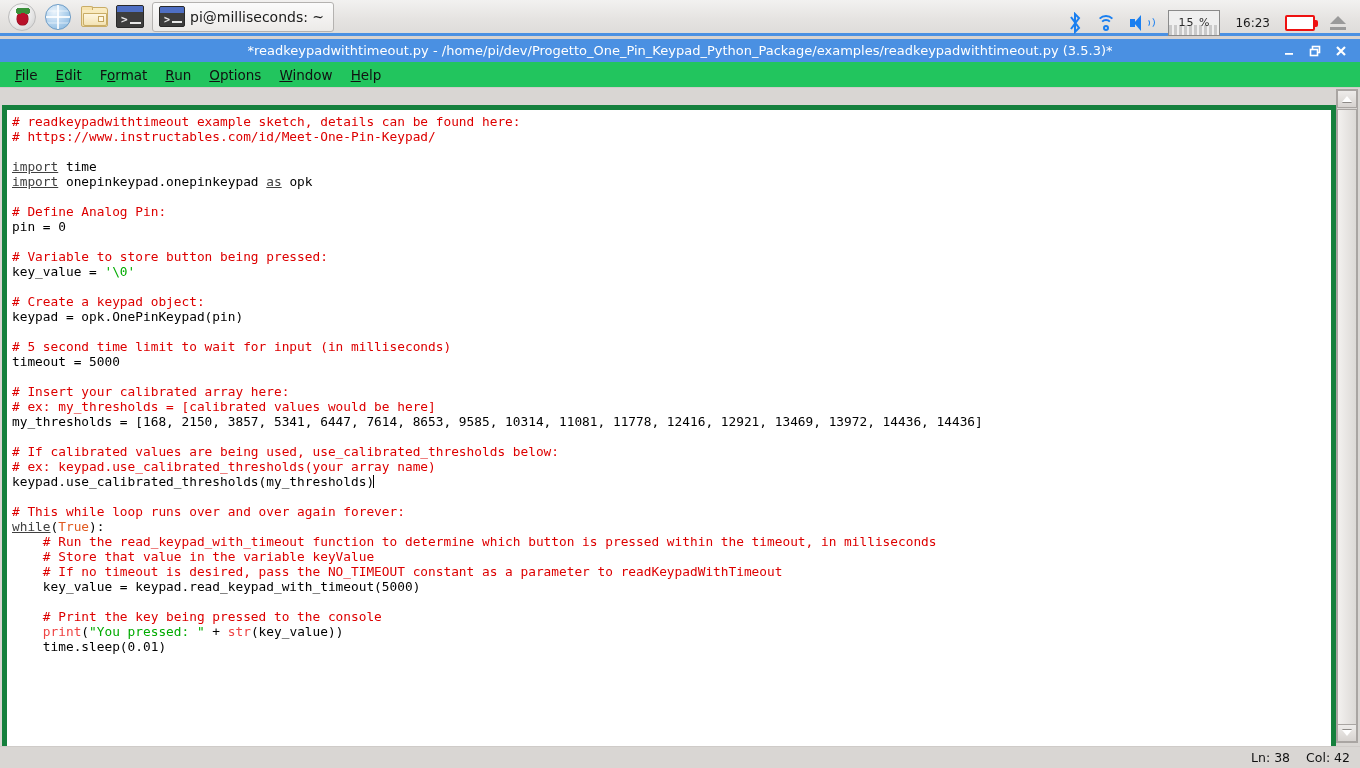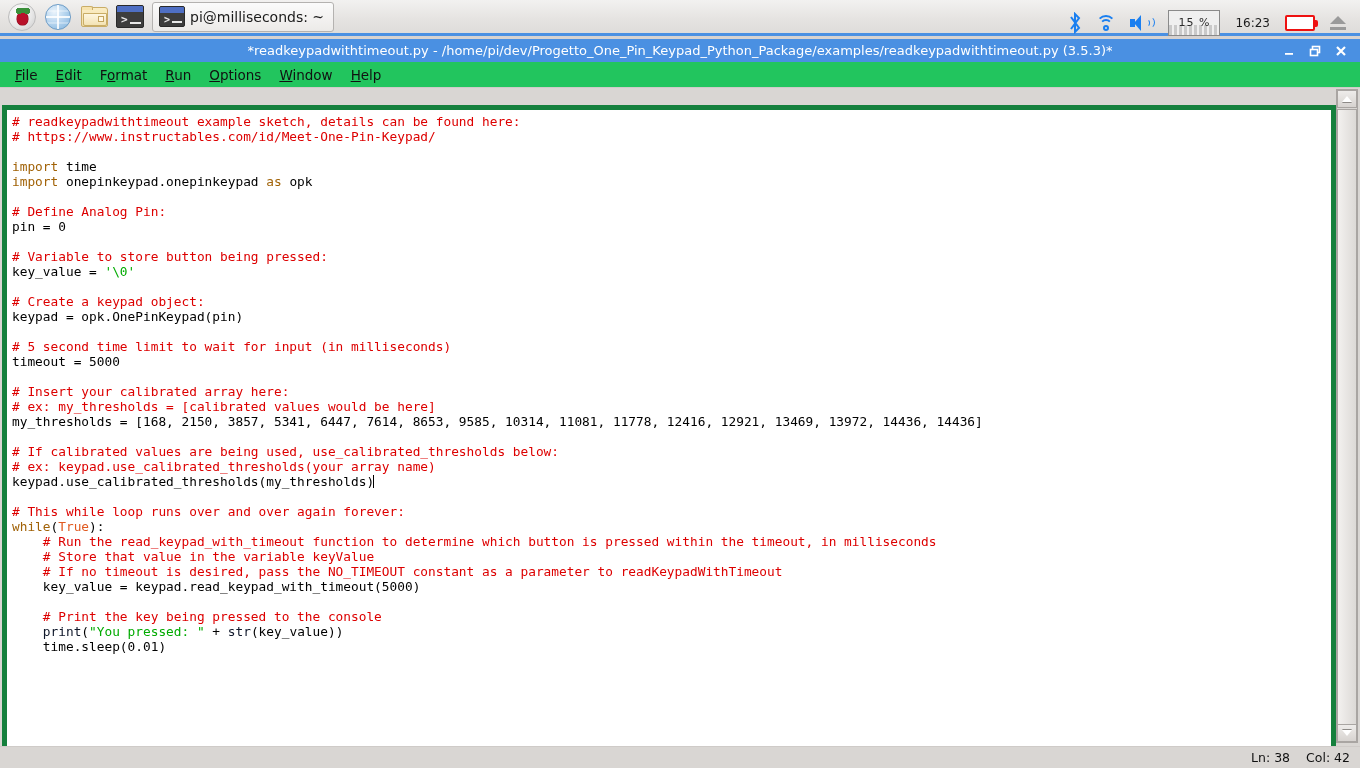--- a/index.html
+++ b/index.html
@@ -273,22 +273,22 @@
   #codearea {
     font-family: "DejaVu Sans Mono", monospace;
     font-size: 12.8px;
     line-height: 15px;
     white-space: pre;
     color: #000000;
     padding: 4px 0 0 5px;
     tab-size: 4;
   }
   .c  { color: #dd0000; }   
-  .k  { color: #a16207; }   
-  .b  { color: #0f172a; }   
+  .k  { color: #404040; text-decoration: underline; }   
+  .b  { color: #ef4444; }   
   .s  { color: #00aa00; }   
   .d  { color: #e05a20; }   
   .n  { color: #000000; }
 
   #caret {
     display: inline-block; width: 1px; height: 13px;
     background: #000; vertical-align: -2px;
     margin-left: -1px;
   }
 

